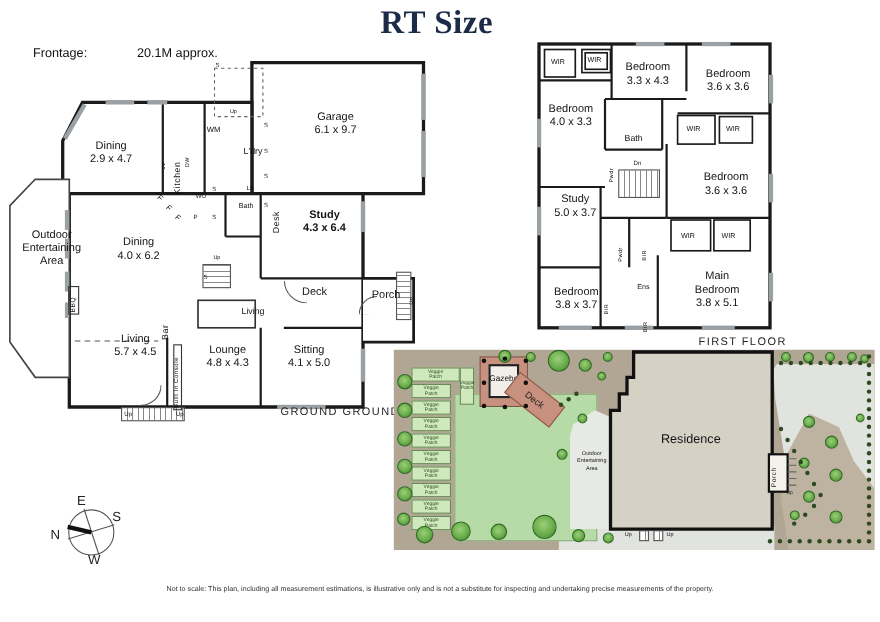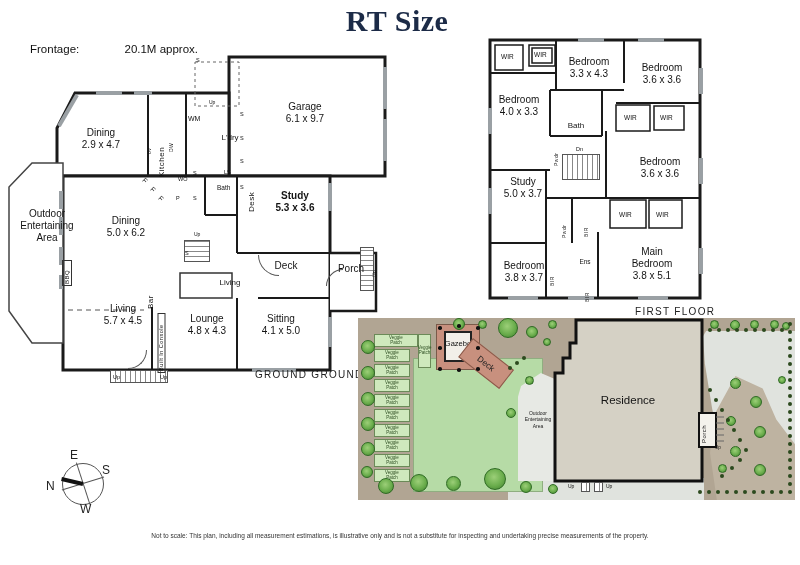--- a/index.html
+++ b/index.html
@@ -106,33 +106,33 @@
     <div class="mk" style="left:180px;top:60px;font-size:7px;">WM</div>
     <div class="lbl sm" style="left:202px;top:78px;width:40px;">L'dry</div>
     <div class="vt" style="left:139px;top:85px;height:14px;font-size:5px;">ov</div>
     <div class="vt" style="left:161px;top:83px;height:14px;font-size:5px;">DW</div>
     <div class="lbl" style="left:262px;top:46px;width:70px;">
       <span>Garage</span>
         <span>6.1 x 9.7</span>
       </div>
     <div class="lbl" style="left:252px;top:135px;width:70px;font-weight:bold;">
       <span>Study</span>
-        <span>5.3 x 3.6</span>
+        <span>4.3 x 6.4</span>
       </div>
     <div class="vt" style="left:240px;top:125px;height:32px;">Desk</div>
     <div class="mk" style="left:209px;top:130px;font-size:6.5px;">Bath</div>
     <div class="lbl" style="left:4px;top:153px;width:70px;">
       <span>Outdoor</span>
         <span>Entertaining</span>
         <span>Area</span>
       </div>
     <div class="vt" style="left:54px;top:205px;height:22px;font-size:6px;border:1px solid #333;padding:1px;">BBQ</div>
     <div class="lbl" style="left:83px;top:160px;width:70px;">
       <span>Dining</span>
-        <span>5.0 x 6.2</span>
+        <span>4.0 x 6.2</span>
       </div>
     <div class="lbl sm" style="left:192px;top:223px;width:60px;">Living</div>
     <div class="lbl" style="left:255px;top:205px;width:46px;">Deck</div>
     <div class="lbl" style="left:320px;top:208px;width:46px;">Porch</div>
     <div class="vt" style="left:364px;top:208px;height:14px;font-size:5px;">Up</div>
     <div class="lbl" style="left:80px;top:248px;width:70px;">
       <span>Living</span>
         <span>5.7 x 4.5</span>
       </div>
     <div class="vt" style="left:139px;top:234px;height:20px;">Bar</div>

